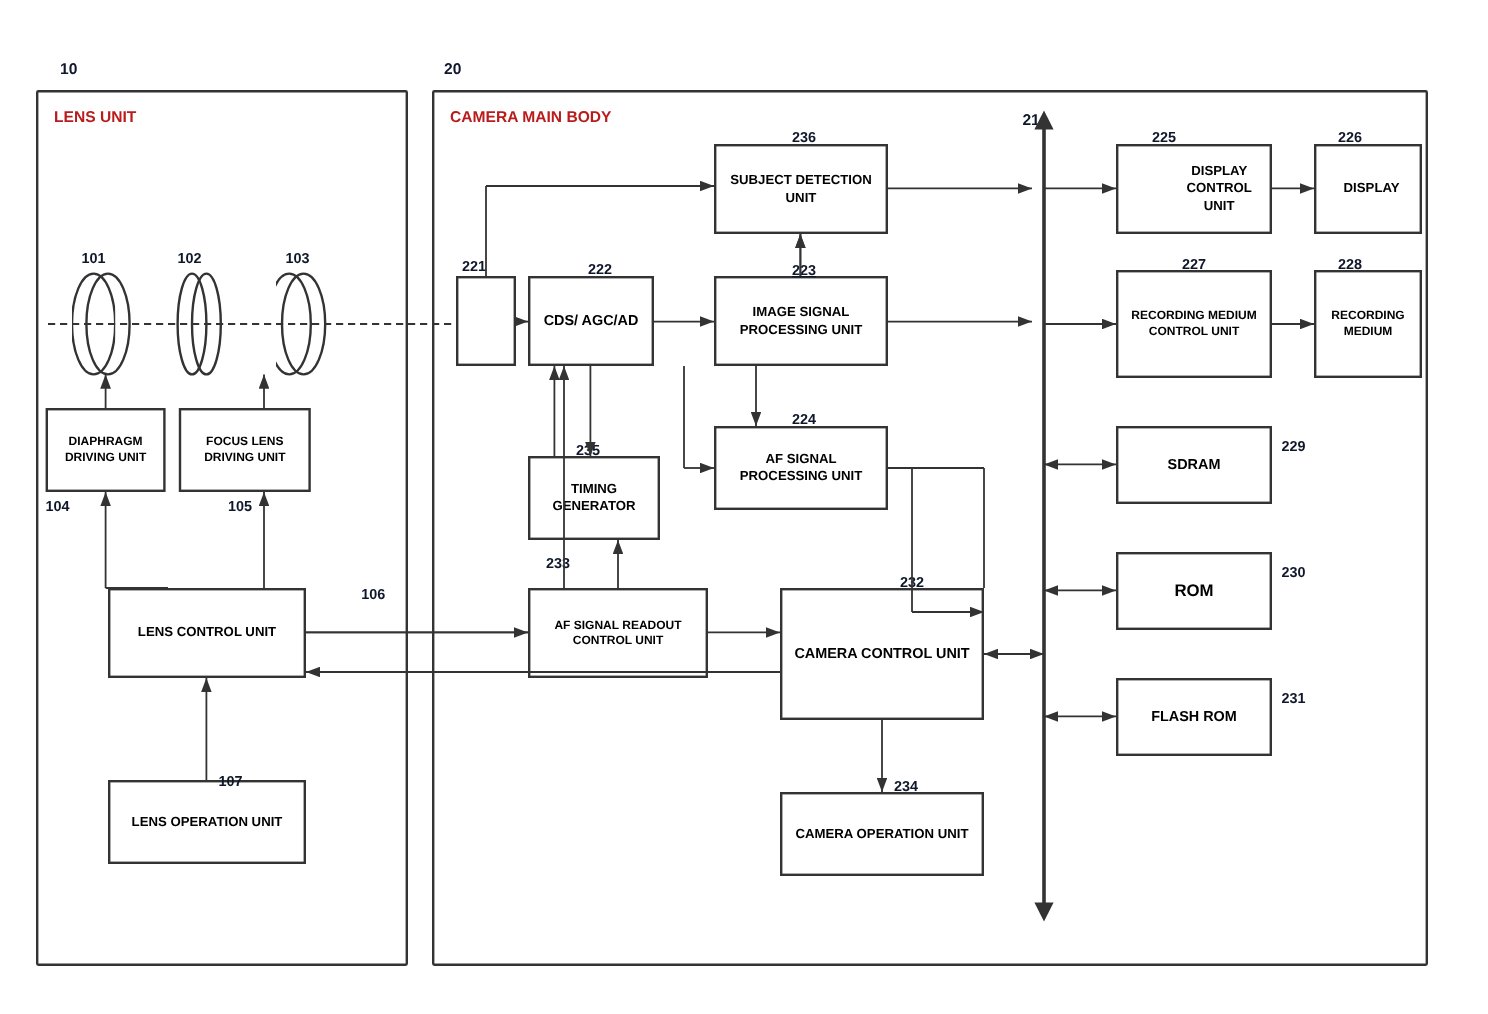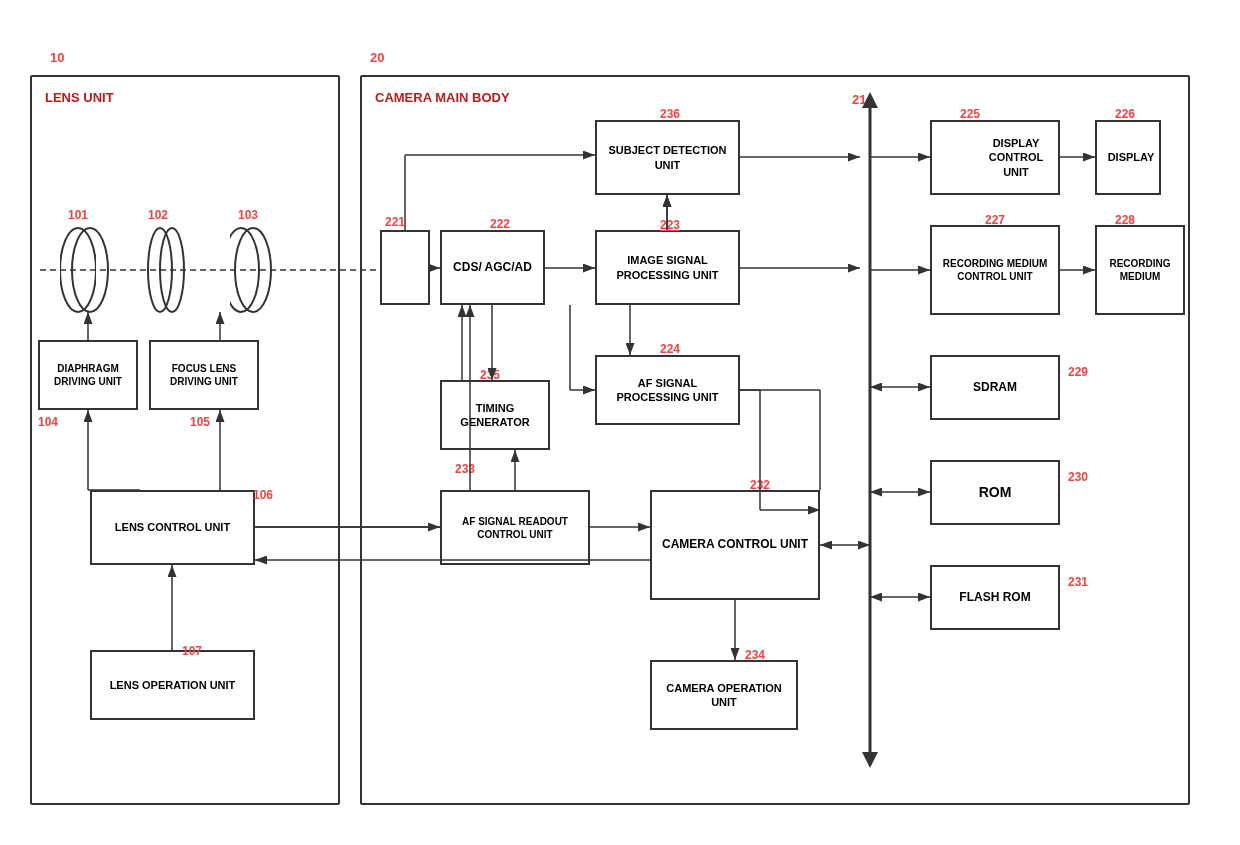--- a/index.html
+++ b/index.html
@@ -39,21 +39,21 @@
       position: absolute;
       font-size: 11px;
       font-weight: bold;
       color: #b91c1c;
       background: #fff;
     }
     .ref-num {
       position: absolute;
       font-size: 13px;
       font-weight: bold;
-      color: #ef4444;
+      color: #0f172a;
     }
     
     .connections-svg {
       position: absolute;
       top: 0;
       left: 0;
       width: 1240px;
       height: 845px;
       pointer-events: none;
     }
@@ -104,21 +104,21 @@
   <span class="ref-num" style="left:38px; top:415px; font-size:12px;">104</span>
 
   <div class="block" style="left:149px; top:340px; width:110px; height:70px; font-size:10px;">FOCUS LENS
 DRIVING
 UNIT</div>
   <span class="ref-num" style="left:190px; top:415px; font-size:12px;">105</span>
 
   <div class="block" style="left:90px; top:490px; width:165px; height:75px; font-size:11px;">LENS
 CONTROL
 UNIT</div>
-  <span class="ref-num" style="left:253px; top:488px; font-size:12px;">106</span>
+  <span class="ref-num" style="left:253px; top:488px; font-size:12px;padding-left:48px;">106</span>
 
   <div class="block" style="left:90px; top:650px; width:165px; height:70px; font-size:11px;">LENS
 OPERATION
 UNIT</div>
   <span class="ref-num" style="left:182px; top:644px; font-size:12px;">107</span>
 
   <div class="block" style="left:440px; top:230px; width:105px; height:75px; font-size:12px;">CDS/
 AGC/AD</div>
   <span class="ref-num" style="left:490px; top:217px; font-size:12px;">222</span>
 
@@ -144,31 +144,31 @@
   <div class="block" style="left:440px; top:490px; width:150px; height:75px; font-size:10px;">AF SIGNAL
 READOUT
 CONTROL UNIT</div>
   <span class="ref-num" style="left:455px; top:462px; font-size:12px;">233</span>
 
   <div class="block" style="left:650px; top:490px; width:170px; height:110px; font-size:12px;">CAMERA
 CONTROL
 UNIT</div>
   <span class="ref-num" style="left:750px; top:478px; font-size:12px;">232</span>
 
-  <div class="block" style="left:650px; top:660px; width:148px; height:70px; font-size:11px;">CAMERA
+  <div class="block" style="left:650px; top:660px; width:170px; height:70px; font-size:11px;">CAMERA
 OPERATION
 UNIT</div>
   <span class="ref-num" style="left:745px; top:648px; font-size:12px;">234</span>
 
   <div class="block" style="left:930px; top:120px; width:130px; height:75px; font-size:11px;padding-left:46px;">DISPLAY
 CONTROL
 UNIT</div>
   <span class="ref-num" style="left:960px; top:107px; font-size:12px;">225</span>
 
-  <div class="block" style="left:1095px; top:120px; width:66px; height:75px; font-size:11px;padding-left:10px;">DISPLAY</div>
+  <div class="block" style="left:1095px; top:120px; width:90px; height:75px; font-size:11px;padding-left:10px;">DISPLAY</div>
   <span class="ref-num" style="left:1115px; top:107px; font-size:12px;">226</span>
 
   <div class="block" style="left:930px; top:225px; width:130px; height:90px; font-size:10px;">RECORDING
 MEDIUM
 CONTROL
 UNIT</div>
   <span class="ref-num" style="left:985px; top:213px; font-size:12px;">227</span>
 
   <div class="block" style="left:1095px; top:225px; width:90px; height:90px; font-size:10px;">RECORDING
 MEDIUM</div>

